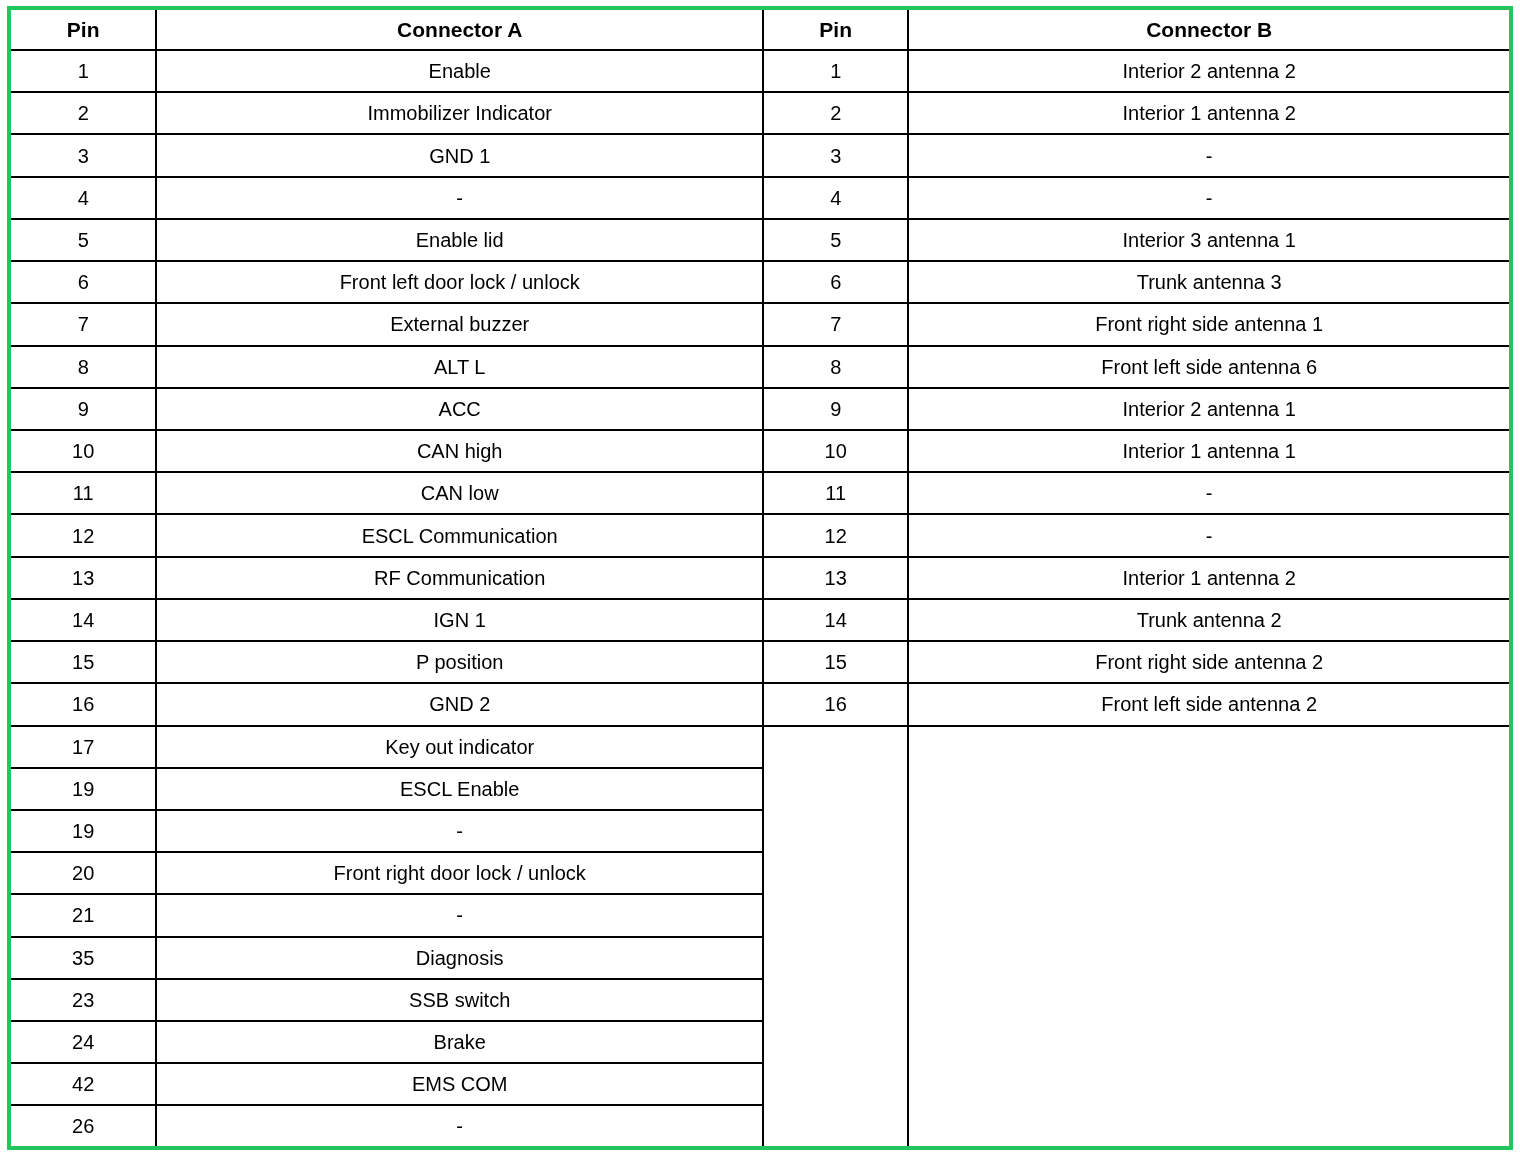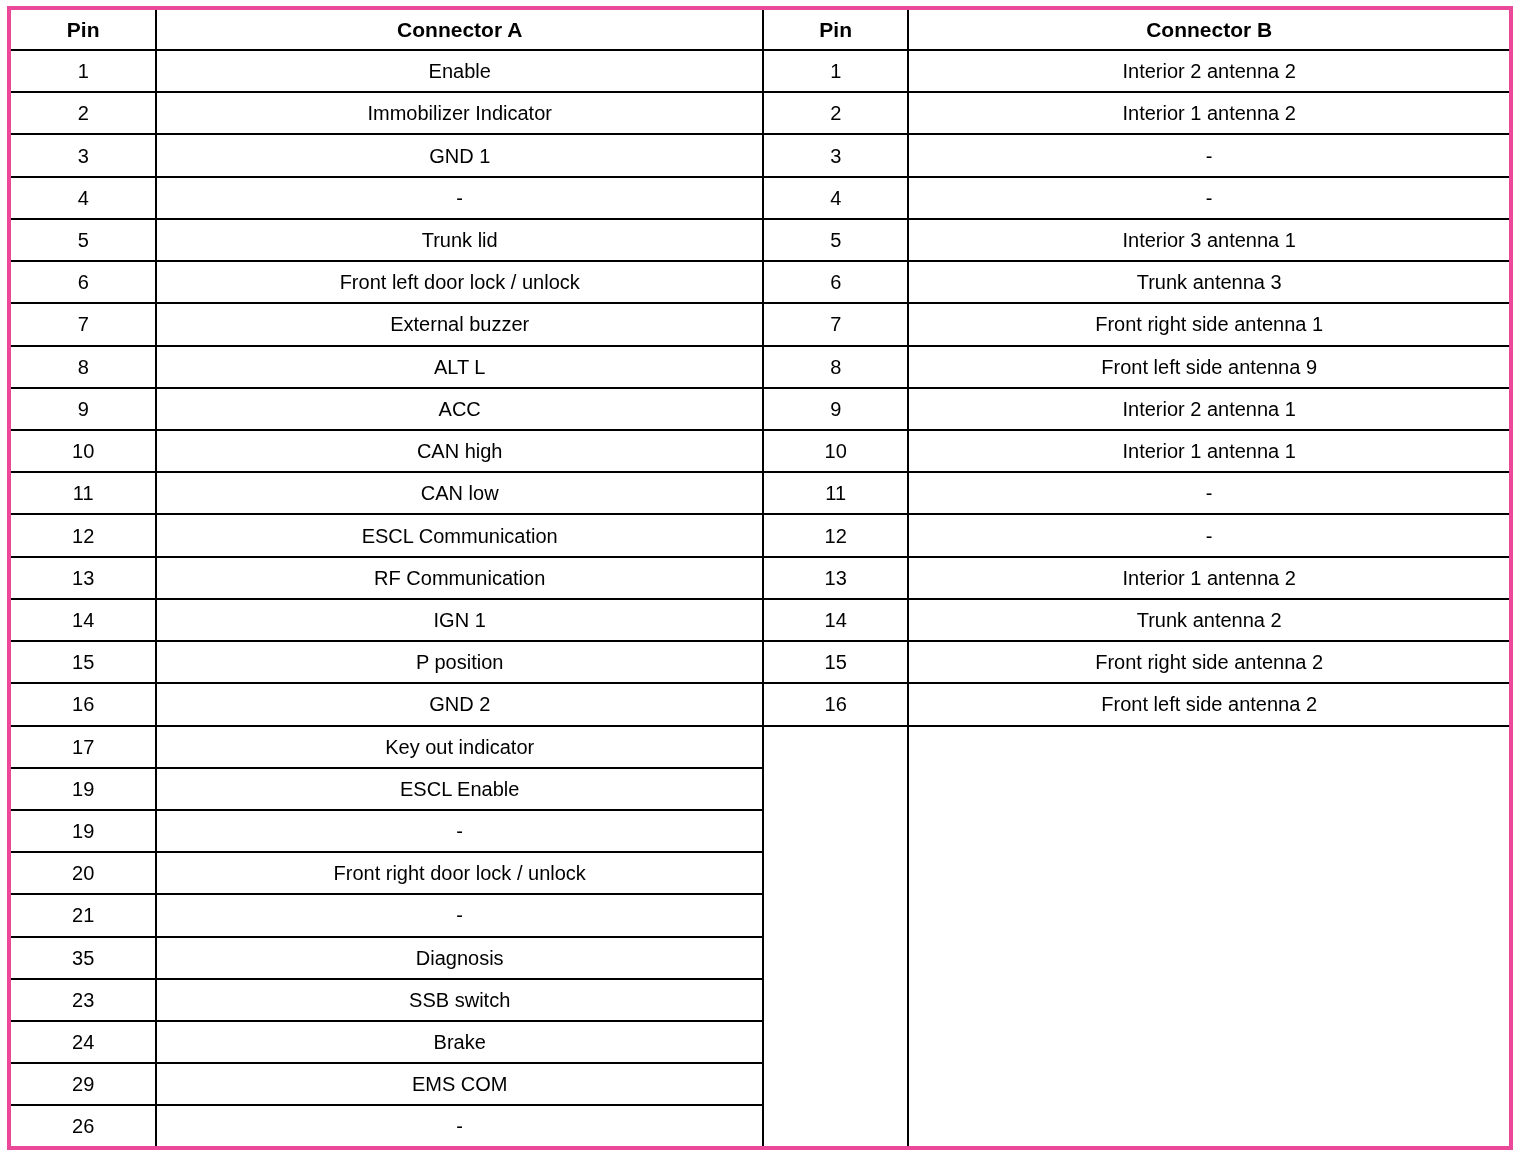--- a/index.html
+++ b/index.html
@@ -17,21 +17,21 @@
     box-sizing: border-box;
     width: 1520px;
     height: 1156px;
     padding: 6px 7px;
   }
   table.pin-table {
     border-collapse: collapse;
     table-layout: fixed;
     width: 1506px;
     height: 1144px;
-    border: 4px solid #ec4899;
+    border: 4px solid #22c55e;
     background: #ffffff;
   }
   .pin-table th,
   .pin-table td {
     border: 2px solid #000000;
     text-align: center;
     vertical-align: middle;
     font-size: 20px;
     line-height: 1.1;
     padding: 0 6px;
@@ -89,41 +89,41 @@
           <td>-</td>
         </tr>
         <tr>
           <td>4</td>
           <td>-</td>
           <td>4</td>
           <td>-</td>
         </tr>
         <tr>
           <td>5</td>
-          <td>Trunk lid</td>
+          <td>Enable lid</td>
           <td>5</td>
           <td>Interior 3 antenna 1</td>
         </tr>
         <tr>
           <td>6</td>
           <td>Front left door lock / unlock</td>
           <td>6</td>
           <td>Trunk antenna 3</td>
         </tr>
         <tr>
           <td>7</td>
           <td>External buzzer</td>
           <td>7</td>
           <td>Front right side antenna 1</td>
         </tr>
         <tr>
           <td>8</td>
           <td>ALT L</td>
           <td>8</td>
-          <td>Front left side antenna 9</td>
+          <td>Front left side antenna 6</td>
         </tr>
         <tr>
           <td>9</td>
           <td>ACC</td>
           <td>9</td>
           <td>Interior 2 antenna 1</td>
         </tr>
         <tr>
           <td>10</td>
           <td>CAN high</td>
@@ -194,21 +194,21 @@
         </tr>
         <tr>
           <td>23</td>
           <td>SSB switch</td>
         </tr>
         <tr>
           <td>24</td>
           <td>Brake</td>
         </tr>
         <tr>
-          <td>29</td>
+          <td>42</td>
           <td>EMS COM</td>
         </tr>
         <tr>
           <td>26</td>
           <td>-</td>
         </tr>
       </tbody>
   </table>
 </div>
 

